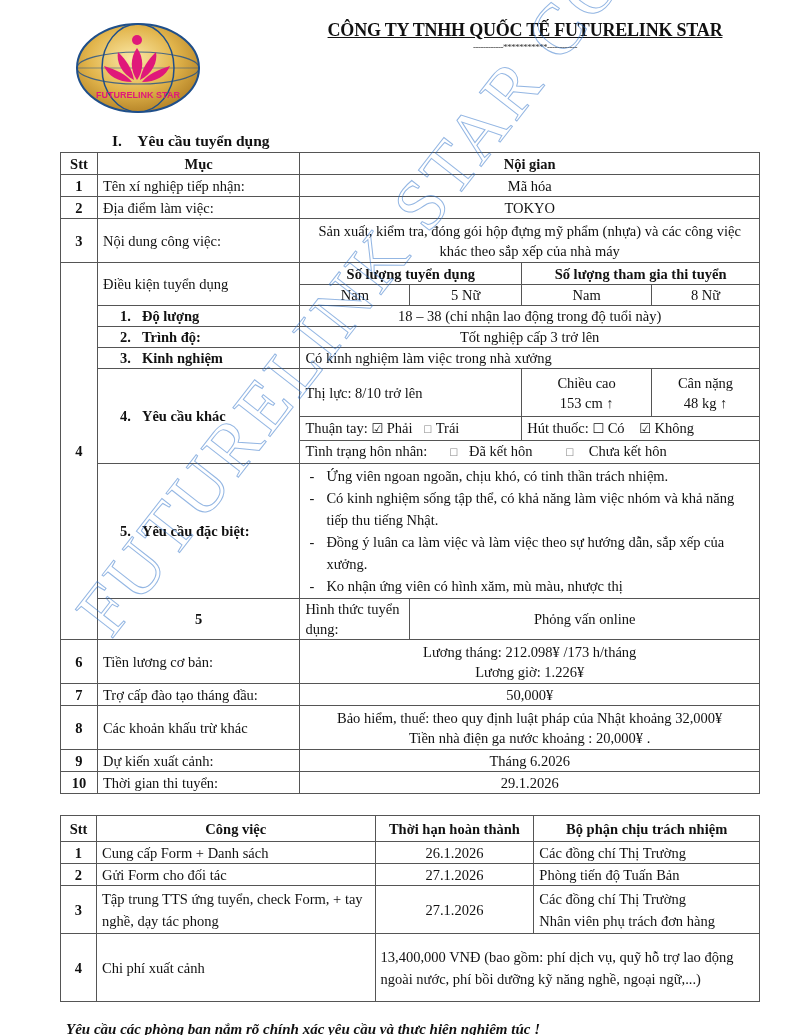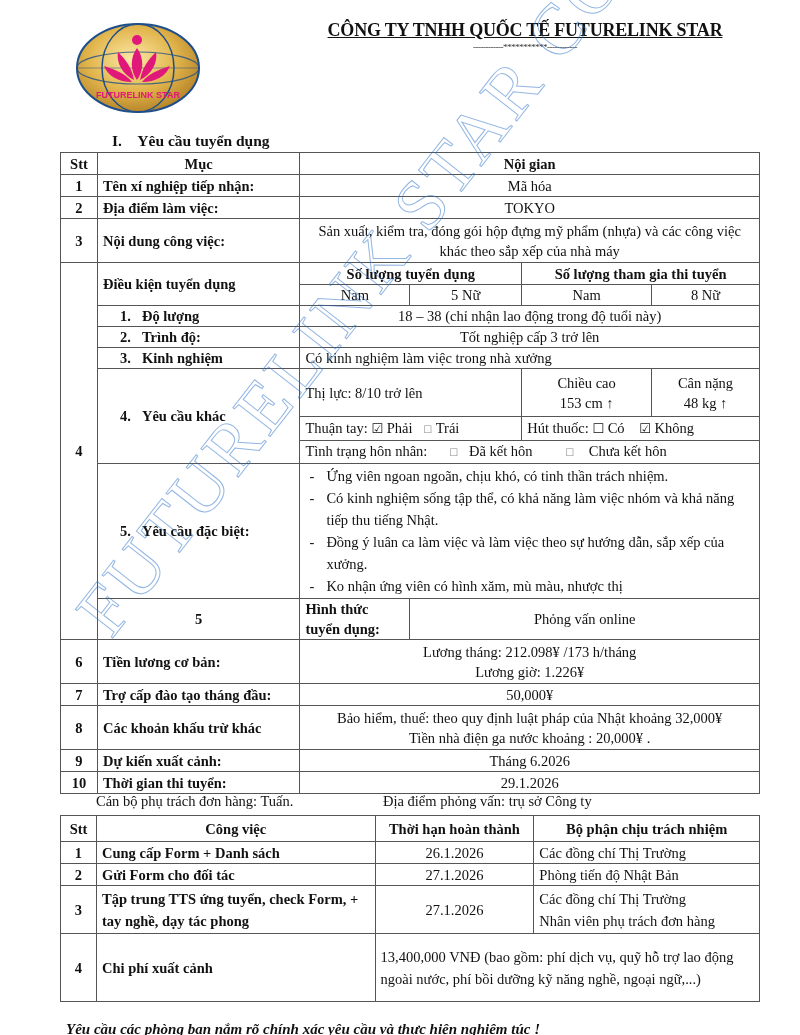--- a/index.html
+++ b/index.html
@@ -17,21 +17,21 @@
   .doc-title { position: absolute; left: 300px; top: 88px; width: 450px; text-align: center;
                font-weight: bold; font-size: 21px; }
   .section1-title { position: absolute; left: 105px; top: 132px; font-weight: bold; font-size: 15.5px; margin-left: 7px; }
   .section1-title .num { display: inline-block; width: 22px; }
 
   
   table { border-collapse: collapse; position: absolute; font-size: 14.5px; }
   td, th { border: 1px solid #555; padding: 0 5px; vertical-align: middle; line-height: 20px; }
   th { font-weight: bold; text-align: center; }
   .c { text-align: center; }
-  .b { font-weight: bold; }
+  .b { font-weight: normal; }
   .stt { text-align: center; font-weight: bold; }
   .sub { padding-left: 22px; font-weight: bold; }
   .sub .n { display: inline-block; width: 22px; }
 
   #t1 { left: 60px; top: 152px; width: 700px; }
   #t2 { left: 60px; top: 815px; width: 700px; }
 
   .bullets { list-style: none; padding: 1px 0; }
   .bullets li { position: relative; padding-left: 22px; line-height: 22px; }
   .bullets li::before { content: "-"; position: absolute; left: 5px; }
@@ -223,24 +223,20 @@
       <td colspan="5" class="c">Tháng 6.2026</td>
     </tr>
     <tr style="height:22px">
       <td class="stt">10</td>
       <td class="b">Thời gian thi tuyển:</td>
       <td colspan="5" class="c">29.1.2026</td>
     </tr>
   </tbody>
     </table>
 
-  <div class="coord-line">
-    <span>Cán bộ phụ trách đơn hàng: Tuấn.</span>
-    <span class="right">Địa điểm phỏng vấn: trụ sở Công ty</span>
-  </div>
 
   <table id="t2">
     <colgroup>
       <col style="width:36px">
         <col style="width:279px">
         <col style="width:159px">
         <col style="width:226px">
     </colgroup>
     <tbody>
         <tr style="height:26px">
@@ -252,21 +248,21 @@
     <tr style="height:22px">
       <td class="stt">1</td>
       <td class="b">Cung cấp Form + Danh sách</td>
       <td class="c">26.1.2026</td>
       <td>Các đồng chí Thị Trường</td>
     </tr>
     <tr style="height:22px">
       <td class="stt">2</td>
       <td class="b">Gửi Form cho đối tác</td>
       <td class="c">27.1.2026</td>
-      <td>Phòng tiến độ Nhật Bản</td>
+      <td>Phòng tiến độ Tuấn Bản</td>
     </tr>
     <tr style="height:48px">
       <td class="stt">3</td>
       <td class="b" style="line-height:22px">Tập trung TTS ứng tuyển, check Form, + tay nghề, dạy tác phong</td>
       <td class="c">27.1.2026</td>
       <td style="line-height:22px">
         <div>Các đồng chí Thị Trường</div>
         <div>Nhân viên phụ trách đơn hàng</div>
       </td>
     </tr>

